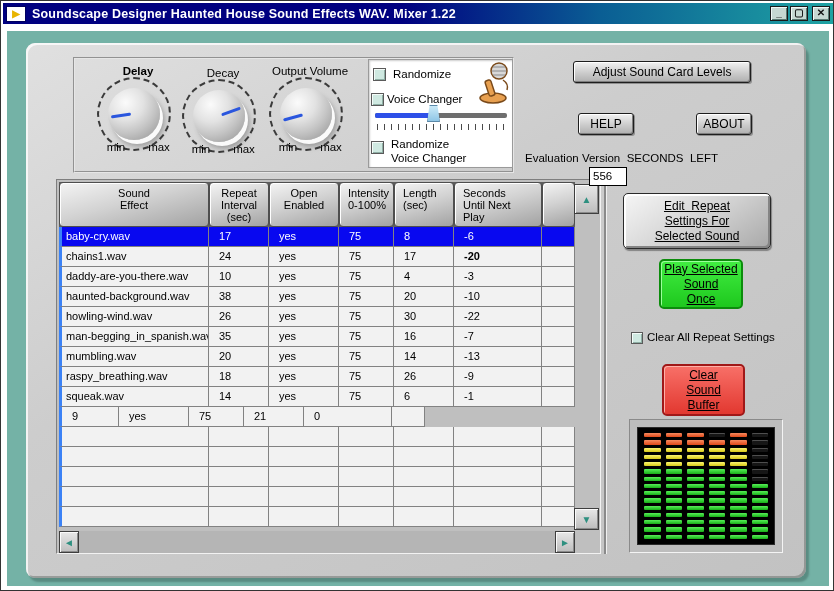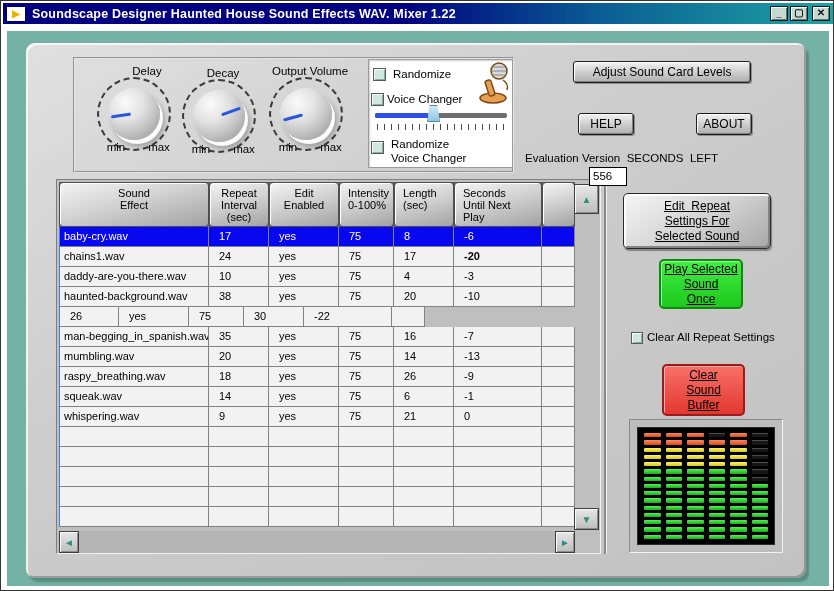--- a/index.html
+++ b/index.html
@@ -44,21 +44,21 @@
 
   
   .table-wrap{position:absolute;left:55px;top:178px;width:545px;height:375px;background:#BFBFBF;border-top:1px solid #7E7E7E;border-left:1px solid #7E7E7E;border-bottom:1px solid #F2F2F2;border-right:1px solid #F2F2F2;}
   .tbl-grid{position:absolute;left:2px;top:2px;width:516px;}
   .hdr-row{display:flex;height:45px;background:#5E5E5E;}
   .hdr-cell{background:linear-gradient(165deg,#F4F4F4 0%,#D2D2D2 45%,#A2A2A2 100%);border:1px solid #4E4E4E;border-radius:4px;box-shadow:inset 1px 1px 0 #FFFFFF;font-size:11px;color:#000;padding-top:4px;line-height:12px;overflow:hidden;}
   .hdr-center{text-align:center;}
   .hdr-left{padding-left:8px;}
   .trow{display:flex;height:20px;cursor:pointer;}
   .tcell{background:#F2F2F2;border-right:1px solid #828282;border-bottom:1px solid #828282;font-size:11px;color:#000;line-height:18px;white-space:nowrap;overflow:hidden;}
-  .tcell:first-child{border-left:1px solid #3b82f6;}
+  .tcell:first-child{border-left:3px solid #3b82f6;}
   .trow.selected .tcell{background:#0808F0;color:#FFFFFF;}
   .sb-btn{position:absolute;background:linear-gradient(180deg,#E8E8E8,#BDBDBD);border:1px solid #3E3E3E;box-shadow:inset 1px 1px 0 #FAFAFA,inset -1px -1px 0 #8A8A8A;display:flex;align-items:center;justify-content:center;font-size:10px;color:#2E9080;cursor:pointer;}
   .hscroll-track{position:absolute;left:2px;top:351px;width:516px;height:22px;background:#B5B5B5;}
 
   
   .divider{position:absolute;left:603px;top:180px;width:2px;height:373px;background:#8A8A8A;box-shadow:1px 0 0 #F0F0F0;}
   .big-btn{position:absolute;border-radius:5px;display:flex;flex-direction:column;align-items:center;justify-content:center;font-size:12px;line-height:15px;color:#000;cursor:pointer;text-align:center;}
   .edit-btn{left:622px;top:192px;width:148px;height:56px;background:linear-gradient(145deg,#F6F6F6 0%,#D0D0D0 55%,#A8A8A8 100%);border:1px solid #2A2A2A;box-shadow:inset 2px 2px 0 #FFFFFF,inset -2px -2px 0 #848484,1px 2px 1px rgba(60,60,60,.5);}
   .play-btn{left:658px;top:258px;width:84px;height:50px;background:linear-gradient(180deg,#41EE41 0%,#1EC81E 100%);border:2px solid #0C8C0C;box-shadow:inset 1px 1px 0 #9CFF9C;}
   .red-btn{left:661px;top:363px;width:83px;height:52px;background:linear-gradient(180deg,#F87068 0%,#E23830 100%);border:2px solid #A01818;box-shadow:inset 1px 1px 0 #FFB0A8;}
@@ -89,21 +89,21 @@
       <div class="winbtn close">✕</div>
     </div>
   </div>
 
   <div class="teal-frame"></div>
 
   <div class="main-panel"></div>
 
   <div class="knob-group"></div>
   <div id="knobs-layer">
-      <div class="knob-label" style="left:146px;top:64px;">Delay</div>
+      <div class="knob-label" style="left:137px;top:64px;font-weight:bold;">Delay</div>
       <div class="tick-ring" style="left:96px;top:76px;width:74px;height:74px;"></div>
       <div class="knob-ball" style="left:107px;top:87px;width:52px;height:52px;"></div>
       <div class="knob-line" style="left:110.12651510635959px;top:113.30925031248086px;transform:rotate(172deg);"></div>
       <div class="minmax" style="left:115px;top:140px;">min</div>
       <div class="minmax" style="left:158px;top:140px;">max</div>
       <div class="knob-label" style="left:222px;top:66px;">Decay</div>
       <div class="tick-ring" style="left:181px;top:78px;width:74px;height:74px;"></div>
       <div class="knob-ball" style="left:192px;top:89px;width:52px;height:52px;"></div>
       <div class="knob-line" style="left:220.2160040702168px;top:109.05373813676631px;transform:rotate(340deg);"></div>
       <div class="minmax" style="left:200px;top:142px;">min</div>
@@ -150,21 +150,21 @@
           <div class="hdr-cell hdr-center" style="width: 150px;">
             <div>Sound</div>
             <div>Effect</div>
           </div>
           <div class="hdr-cell hdr-center" style="width: 60px;">
             <div>Repeat</div>
             <div>Interval</div>
             <div>(sec)</div>
           </div>
           <div class="hdr-cell hdr-center" style="width: 70px;">
-            <div>Edit</div>
+            <div>Open</div>
             <div>Enabled</div>
           </div>
           <div class="hdr-cell hdr-left" style="width: 55px;">
             <div>Intensity</div>
             <div>0-100%</div>
           </div>
           <div class="hdr-cell hdr-left" style="width: 60px;">
             <div>Length</div>
             <div>(sec)</div>
           </div>
@@ -206,20 +206,21 @@
           <div class="trow">
             <div class="tcell" style="width: 150px; padding-left: 4px;">haunted-background.wav</div>
             <div class="tcell" style="width: 60px; padding-left: 10px;">38</div>
             <div class="tcell" style="width: 70px; padding-left: 10px;">yes</div>
             <div class="tcell" style="width: 55px; padding-left: 10px;">75</div>
             <div class="tcell" style="width: 60px; padding-left: 10px;">20</div>
             <div class="tcell" style="width: 88px; padding-left: 10px;">-10</div>
             <div class="tcell" style="width: 33px; padding-left: 10px;"></div>
           </div>
           <div class="trow">
+            <div class="tcell" style="width: 150px; padding-left: 4px;">howling-wind.wav</div>
             <div class="tcell" style="width: 60px; padding-left: 10px;">26</div>
             <div class="tcell" style="width: 70px; padding-left: 10px;">yes</div>
             <div class="tcell" style="width: 55px; padding-left: 10px;">75</div>
             <div class="tcell" style="width: 60px; padding-left: 10px;">30</div>
             <div class="tcell" style="width: 88px; padding-left: 10px;">-22</div>
             <div class="tcell" style="width: 33px; padding-left: 10px;"></div>
           </div>
           <div class="trow">
             <div class="tcell" style="width: 150px; padding-left: 4px;">man-begging_in_spanish.wav</div>
             <div class="tcell" style="width: 60px; padding-left: 10px;">35</div>
@@ -250,21 +251,20 @@
           <div class="trow">
             <div class="tcell" style="width: 150px; padding-left: 4px;">squeak.wav</div>
             <div class="tcell" style="width: 60px; padding-left: 10px;">14</div>
             <div class="tcell" style="width: 70px; padding-left: 10px;">yes</div>
             <div class="tcell" style="width: 55px; padding-left: 10px;">75</div>
             <div class="tcell" style="width: 60px; padding-left: 10px;">6</div>
             <div class="tcell" style="width: 88px; padding-left: 10px;">-1</div>
             <div class="tcell" style="width: 33px; padding-left: 10px;"></div>
           </div>
           <div class="trow">
-            <div class="tcell" style="width: 150px; padding-left: 4px;">whispering.wav</div>
             <div class="tcell" style="width: 60px; padding-left: 10px;">9</div>
             <div class="tcell" style="width: 70px; padding-left: 10px;">yes</div>
             <div class="tcell" style="width: 55px; padding-left: 10px;">75</div>
             <div class="tcell" style="width: 60px; padding-left: 10px;">21</div>
             <div class="tcell" style="width: 88px; padding-left: 10px;">0</div>
             <div class="tcell" style="width: 33px; padding-left: 10px;"></div>
           </div>
           <div class="trow">
             <div class="tcell" style="width: 150px; padding-left: 4px;"></div>
             <div class="tcell" style="width: 60px; padding-left: 10px;"></div>

